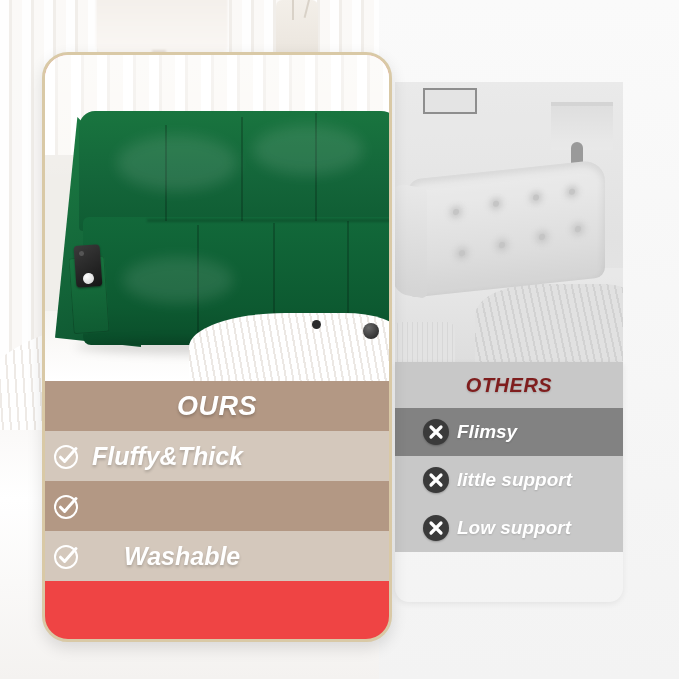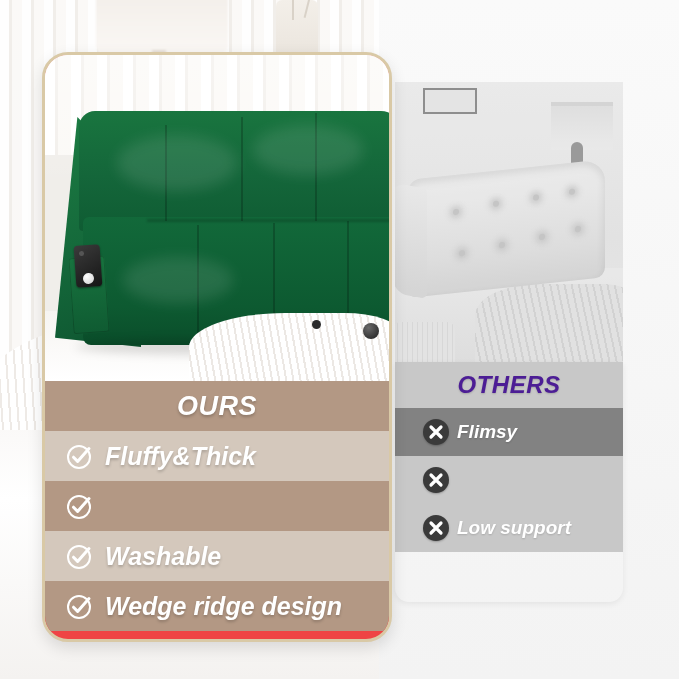--- a/index.html
+++ b/index.html
@@ -55,21 +55,21 @@
   .op-pillow-side{position:absolute;left:-4px;top:6px;width:34px;height:110px;border-radius:12px 4px 6px 14px;
     background:linear-gradient(180deg,#ededed,#d9d9d9);transform:skewY(16deg);}
   .op-tuft{position:absolute;width:6px;height:6px;border-radius:50%;background:#c9c9c9;box-shadow:0 0 6px 3px rgba(190,190,190,.7);}
 
   
   .others-panel{position:absolute;left:395px;top:362px;width:228px;height:240px;
     border-radius:0 0 14px 14px;overflow:hidden;
     box-shadow:0 2px 6px rgba(0,0,0,.07);}
   .others-row{height:48px;display:flex;align-items:center;padding-left:28px;box-sizing:border-box;}
   .others-head{height:46px;display:flex;align-items:center;justify-content:center;}
-  .others-head .ttl{font-style:italic;font-weight:bold;font-size:24px;color:#4c1d95;
+  .others-head .ttl{font-style:italic;font-weight:bold;font-size:20px;color:#7f1d1d;
     letter-spacing:.5px;text-shadow:0 1px 2px rgba(0,0,0,.18);}
   .x-icon{width:26px;height:26px;border-radius:50%;background:#3a3a3a;flex:0 0 26px;
     display:flex;align-items:center;justify-content:center;margin-right:8px;
     box-shadow:0 1px 2px rgba(0,0,0,.25);}
   .x-icon svg{display:block;}
   .others-row .lbl{font-style:italic;font-weight:bold;font-size:19px;color:#ffffff;white-space:nowrap;
     text-shadow:0 1px 2px rgba(0,0,0,.16);}
 
   
   .ours-card{position:absolute;left:42px;top:52px;width:344px;height:584px;
@@ -110,21 +110,21 @@
   .g-phone-dot{position:absolute;left:26px;top:166px;width:11px;height:11px;border-radius:50%;
     background:radial-gradient(circle at 35% 30%,#ffffff,#cfcfcf);transform:rotate(-4deg);}
   .g-shadow{position:absolute;left:18px;top:232px;width:320px;height:16px;border-radius:50%;
     background:rgba(0,0,0,.13);filter:blur(5px);}
 
   
   .ours-table{position:absolute;left:0;top:326px;width:100%;}
   .ours-head{height:50px;display:flex;align-items:center;justify-content:center;}
   .ours-head .ttl{font-style:italic;font-weight:bold;font-size:27px;color:#ffffff;letter-spacing:.5px;
     text-shadow:0 2px 3px rgba(0,0,0,.22);}
-  .ours-row{height:50px;display:flex;align-items:center;padding-left:20px;box-sizing:border-box;}
+  .ours-row{height:50px;display:flex;align-items:center;padding-left:7px;box-sizing:border-box;}
   .chk-icon{width:30px;height:30px;flex:0 0 30px;margin-right:10px;position:relative;}
   .chk-icon svg{display:block;}
   .ours-row .lbl{font-style:italic;font-weight:bold;font-size:25px;color:#ffffff;white-space:nowrap;
     text-shadow:0 2px 3px rgba(0,0,0,.20);}
 </style>
 </head>
 <body>
 
 <div id="stage">
 
@@ -180,20 +180,21 @@
       </span>
       <span class="lbl">Flimsy</span>
     </div>
 
     <div class="others-row" style="background:#c8c8c8;">
       <span class="x-icon">
         <svg width="26" height="26" viewBox="0 0 26 26">
           <path d="M8 8 L18 18 M18 8 L8 18" stroke="#ffffff" stroke-width="3.2" stroke-linecap="round" fill="none"></path>
         </svg>
       </span>
+      <span class="lbl">little support</span>
     </div>
 
 
     <div class="others-row" style="background:#c8c8c8;">
       <span class="x-icon">
         <svg width="26" height="26" viewBox="0 0 26 26">
           <path d="M8 8 L18 18 M18 8 L8 18" stroke="#ffffff" stroke-width="3.2" stroke-linecap="round" fill="none"></path>
         </svg>
       </span>
       <span class="lbl">Low support</span>
@@ -255,36 +256,27 @@
 
       <div class="ours-row" style="background:#b39884;">
         <span class="chk-icon">
           <svg width="30" height="30" viewBox="0 0 30 30">
             <circle cx="14" cy="16" r="11" fill="none" stroke="#ffffff" stroke-width="2"></circle>
             <path d="M8.5 16.2 L12.6 20.4 L24 7.5" fill="none" stroke="#ffffff" stroke-width="3" stroke-linecap="round" stroke-linejoin="round"></path>
           </svg>
         </span>
       </div>
 
-      <div class="ours-row" style="background:#d4c8bc;">
+      <div class="ours-row" style="background:#d4c8bc;gap:32px;">
         <span class="chk-icon">
           <svg width="30" height="30" viewBox="0 0 30 30">
             <circle cx="14" cy="16" r="11" fill="none" stroke="#ffffff" stroke-width="2"></circle>
             <path d="M8.5 16.2 L12.6 20.4 L24 7.5" fill="none" stroke="#ffffff" stroke-width="3" stroke-linecap="round" stroke-linejoin="round"></path>
           </svg>
         </span>
         <span class="lbl">Washable</span>
       </div>
 
-      <div class="ours-row" style="background:#b39884;">
-        <span class="chk-icon">
-          <svg width="30" height="30" viewBox="0 0 30 30">
-            <circle cx="14" cy="16" r="11" fill="none" stroke="#ffffff" stroke-width="2"></circle>
-            <path d="M8.5 16.2 L12.6 20.4 L24 7.5" fill="none" stroke="#ffffff" stroke-width="3" stroke-linecap="round" stroke-linejoin="round"></path>
-          </svg>
-        </span>
-        <span class="lbl">Wedge ridge design</span>
-      </div>
 
     </div>
   </div>
 
 </div>
 
 </body></html>

